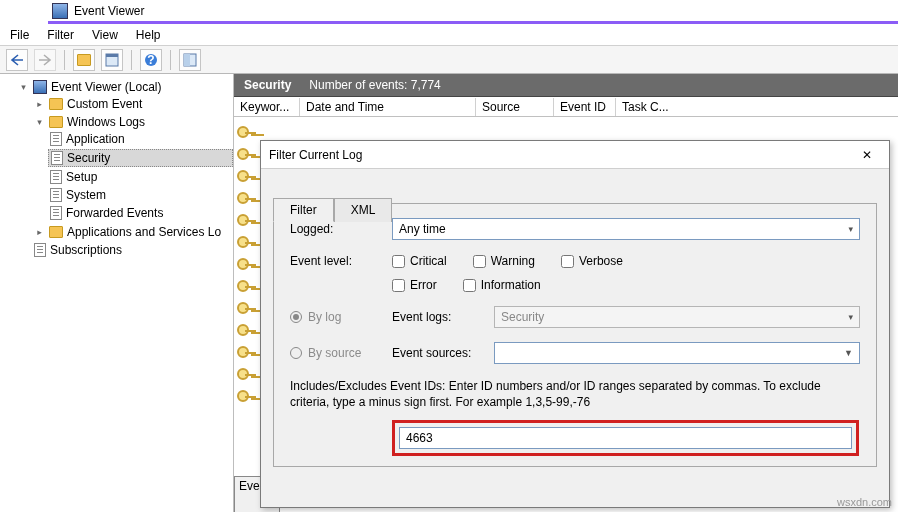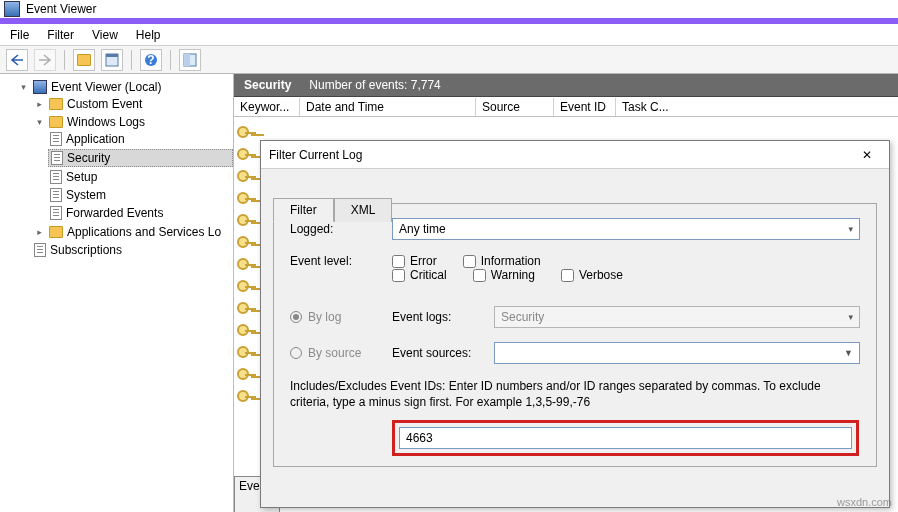--- a/index.html
+++ b/index.html
@@ -1,19 +1,19 @@
 <!DOCTYPE html>
 <html><head>
 <meta charset="utf-8">
 <style>
 * { box-sizing: border-box; font-family: "Segoe UI", Tahoma, sans-serif; font-size: 12px; }
 body { margin: 0; background: #fff; width: 898px; height: 512px; overflow: hidden; position: relative; }
 
 
-.titlebar { height: 24px; background: #fff; border-bottom: 6px solid #8b5cf6; display: flex; align-items: center; padding: 0 4px; }
+.titlebar { height: 24px; background: #fff; border-bottom: 3px solid #8b5cf6; display: flex; align-items: center; padding: 0 4px; margin-left: 48px; }
 .titlebar .ticon { width: 16px; height: 16px; background: linear-gradient(#8fb5e8,#3a6fb5); border: 1px solid #335; margin-right: 6px; display:inline-block; }
 .titlebar .ttext { font-size: 12px; }
 
 
 .menubar { height: 22px; display: flex; align-items: center; gap: 18px; padding: 0 10px; border-bottom: 1px solid #d0d0d0; }
 .menubar span { cursor: default; }
 
 
 .toolbar { height: 28px; border-bottom: 1px solid #b8b8b8; padding: 2px 6px; display:flex; align-items:center; gap:6px; background:#f5f5f5; }
 .tbsep { width:1px; height:20px; background:#c0c0c0; margin:0 2px; }
@@ -266,42 +266,42 @@
         <div class="flabel">Logged:</div>
         <div class="combo">
           <span>Any time</span>
           <span class="dd">▾</span>
         </div>
       </div>
 
       <div class="frow" style="align-items:flex-start">
         <div class="flabel">Event level:</div>
         <div style="flex:1">
+          <div class="checks" style="margin-bottom:10px">
+            <label class="chk">
+                <input type="checkbox" style="">
+                <span>Critical</span>
+              </label>
+            <label class="chk">
+                <input type="checkbox" style="">
+                <span>Warning</span>
+              </label>
+            <label class="chk">
+                <input type="checkbox" style="">
+                <span>Verbose</span>
+              </label>
+          </div>
           <div class="checks">
             <label class="chk">
                 <input type="checkbox" style="">
                 <span>Error</span>
               </label>
             <label class="chk">
                 <input type="checkbox" style="">
                 <span>Information</span>
-              </label>
-          </div>
-          <div class="checks" style="margin-bottom:10px">
-            <label class="chk">
-                <input type="checkbox" style="">
-                <span>Critical</span>
-              </label>
-            <label class="chk">
-                <input type="checkbox" style="">
-                <span>Warning</span>
-              </label>
-            <label class="chk">
-                <input type="checkbox" style="">
-                <span>Verbose</span>
               </label>
           </div>
         </div>
       </div>
 
       <div class="frow">
         <div class="radio sel" style="width:92px">
             <span class="r"></span>
             <span class="flabel dis" style="width:auto">By log</span>
           </div>

